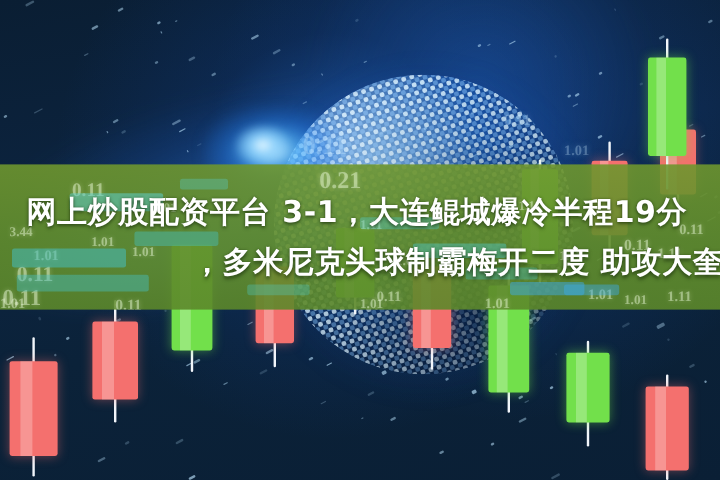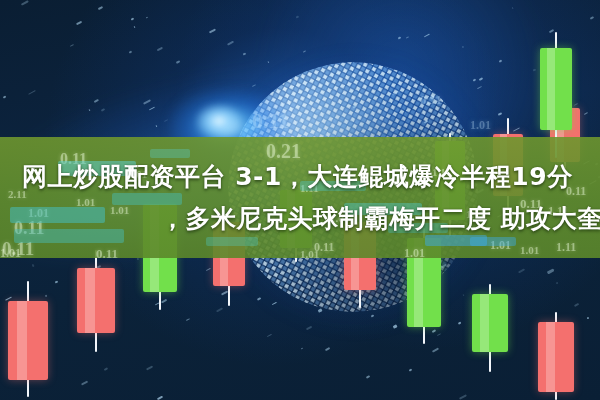--- a/index.html
+++ b/index.html
@@ -361,21 +361,21 @@
         <span style="left: 548px; top: 67px; font-size: 12px;">1.11</span>
         <span style="left: 490px; top: 101px; font-size: 12px;">1.01</span>
         <span style="left: 556px; top: 103px; font-size: 12px;">1.11</span>
         <span style="left: 566px; top: 47px; font-size: 12px;">0.11</span>
         <span style="left: 520px; top: 107px; font-size: 11px;">1.01</span>
         <span style="left: 404px; top: 109px; font-size: 12px;">1.01</span>
         <span style="left: 96px; top: 109px; font-size: 13px;">0.11</span>
         <span style="left: 300px; top: 111px; font-size: 11px;">1.01</span>
         <span style="left: 314px; top: 103px; font-size: 12px;">0.11</span>
         <span style="left: 0px; top: 109px; font-size: 12px;">1.01</span>
-        <span style="left: 8px; top: 51px; font-size: 11px;">2.11</span>
+        <span style="left: 8px; top: 51px; font-size: 11px;">3.44</span>
       </div>
     <div class="bars" id="band-bars">
         <u style="left: 10px; top: 70px; width: 95px; height: 16px; background: rgba(70, 190, 190, 0.55);"></u>
         <u style="left: 14px; top: 92px; width: 110px; height: 14px; background: rgba(70, 190, 190, 0.45);"></u>
         <u style="left: 58px; top: 24px; width: 78px; height: 15px; background: rgba(95, 205, 200, 0.55);"></u>
         <u style="left: 112px; top: 56px; width: 70px; height: 12px; background: rgba(70, 190, 185, 0.45);"></u>
         <u style="left: 300px; top: 44px; width: 66px; height: 10px; background: rgba(80, 200, 195, 0.4);"></u>
         <u style="left: 344px; top: 66px; width: 78px; height: 12px; background: rgba(80, 200, 195, 0.45);"></u>
         <u style="left: 388px; top: 86px; width: 60px; height: 10px; background: rgba(70, 185, 180, 0.4);"></u>
         <u style="left: 425px; top: 98px; width: 62px; height: 11px; background: rgba(60, 170, 230, 0.5);"></u>

